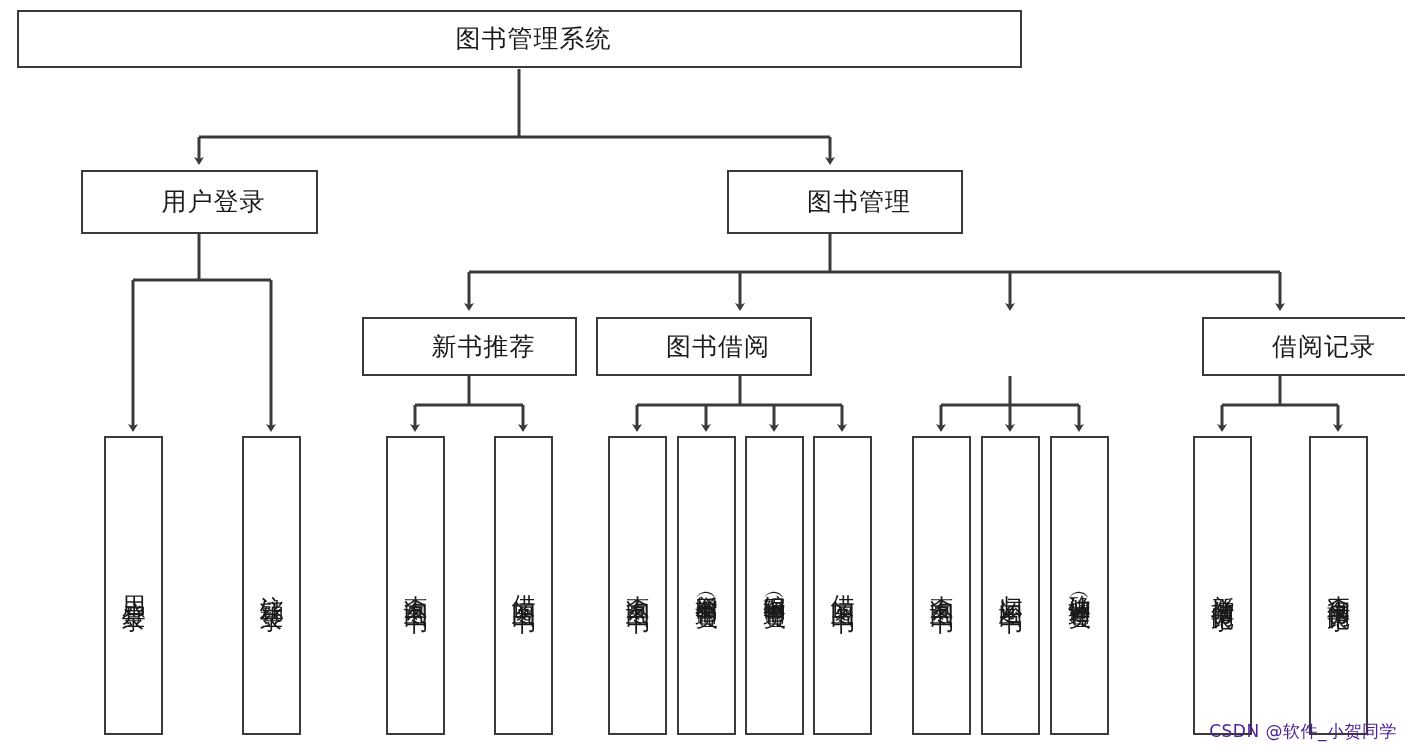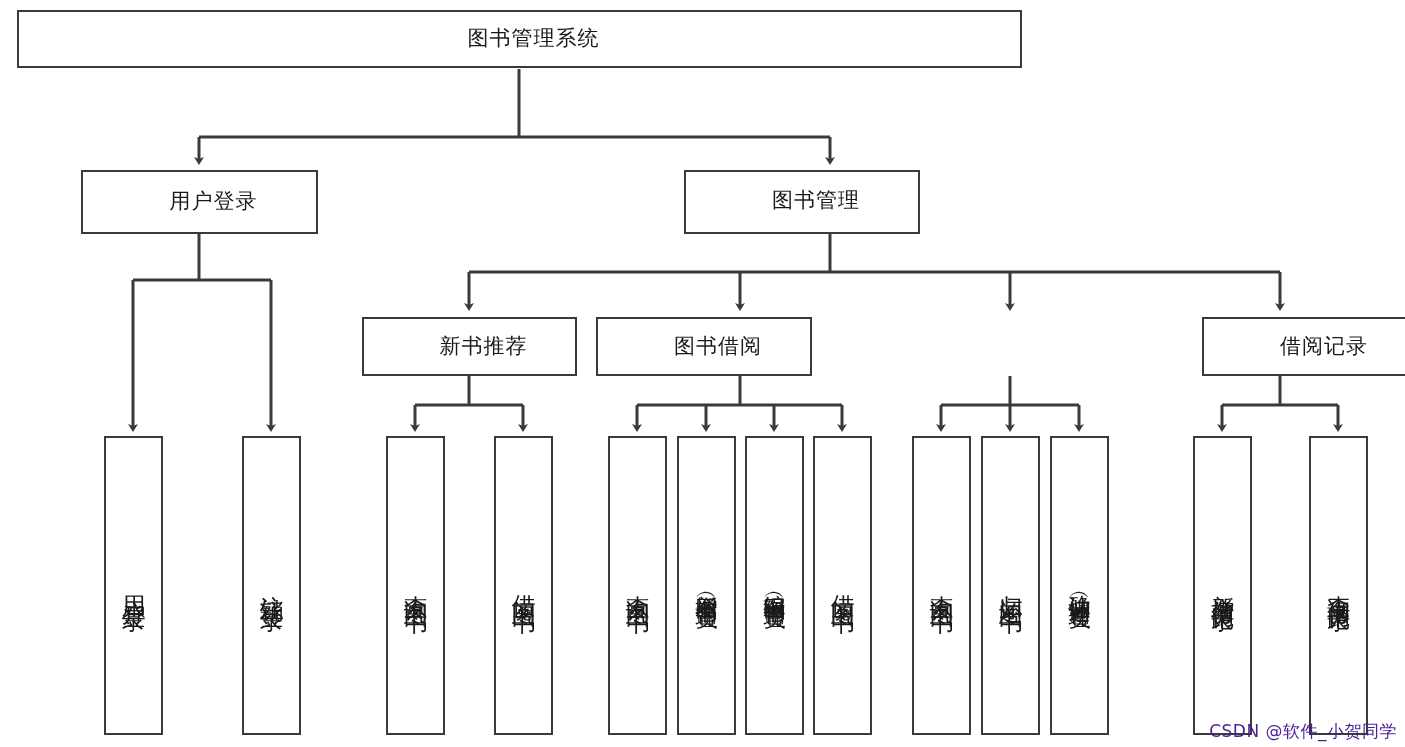--- a/index.html
+++ b/index.html
@@ -27,21 +27,21 @@
     position: absolute;
     border: 2px solid #3a3a3a;
     background: #ffffff;
     display: flex;
     align-items: center;
     justify-content: center;
     color: #1a1a1a;
     z-index: 2;
   }
   .node.horiz {
-    font-size: 21px;
+    font-size: 25px;
     letter-spacing: 1px;
     line-height: 1.2;
     padding-left: 28px;
   }
   .node.vert {
     writing-mode: vertical-rl;
     text-orientation: upright;
     font-size: 24px;
     letter-spacing: 5px;
     line-height: 1.1;
@@ -121,21 +121,21 @@
       <path d="M1222,405 L1338,405"></path>
       <path d="M1222,405 L1222,428" marker-end="url(#arrow)"></path>
       <path d="M1338,405 L1338,428" marker-end="url(#arrow)"></path>
     </g>
   </svg>
 
   <div class="node horiz" style="left:17px; top:10px; width:1005px; height:58px;">图书管理系统</div>
 
   <div class="node horiz" style="left:81px; top:170px; width:237px; height:64px;">用户登录</div>
 
-  <div class="node horiz" style="left:684px; top:170px; width:236px; height:64px;font-family:Liberation Mono, monospace;">图书管理</div>
+  <div class="node horiz" style="left:727px; top:170px; width:236px; height:64px;">图书管理</div>
 
   <div class="node horiz" style="left:362px; top:317px; width:215px; height:59px;">新书推荐</div>
 
   <div class="node horiz" style="left:596px; top:317px; width:216px; height:59px;">图书借阅</div>
 
 
   <div class="node horiz" style="left:1172px; top:317px; width:216px; height:59px;margin-left:30px;">借阅记录</div>
 
   <div class="node vert" style="left:104px; top:436px; width:59px; height:299px;">
     <span class="vlabel">用户登录</span>

